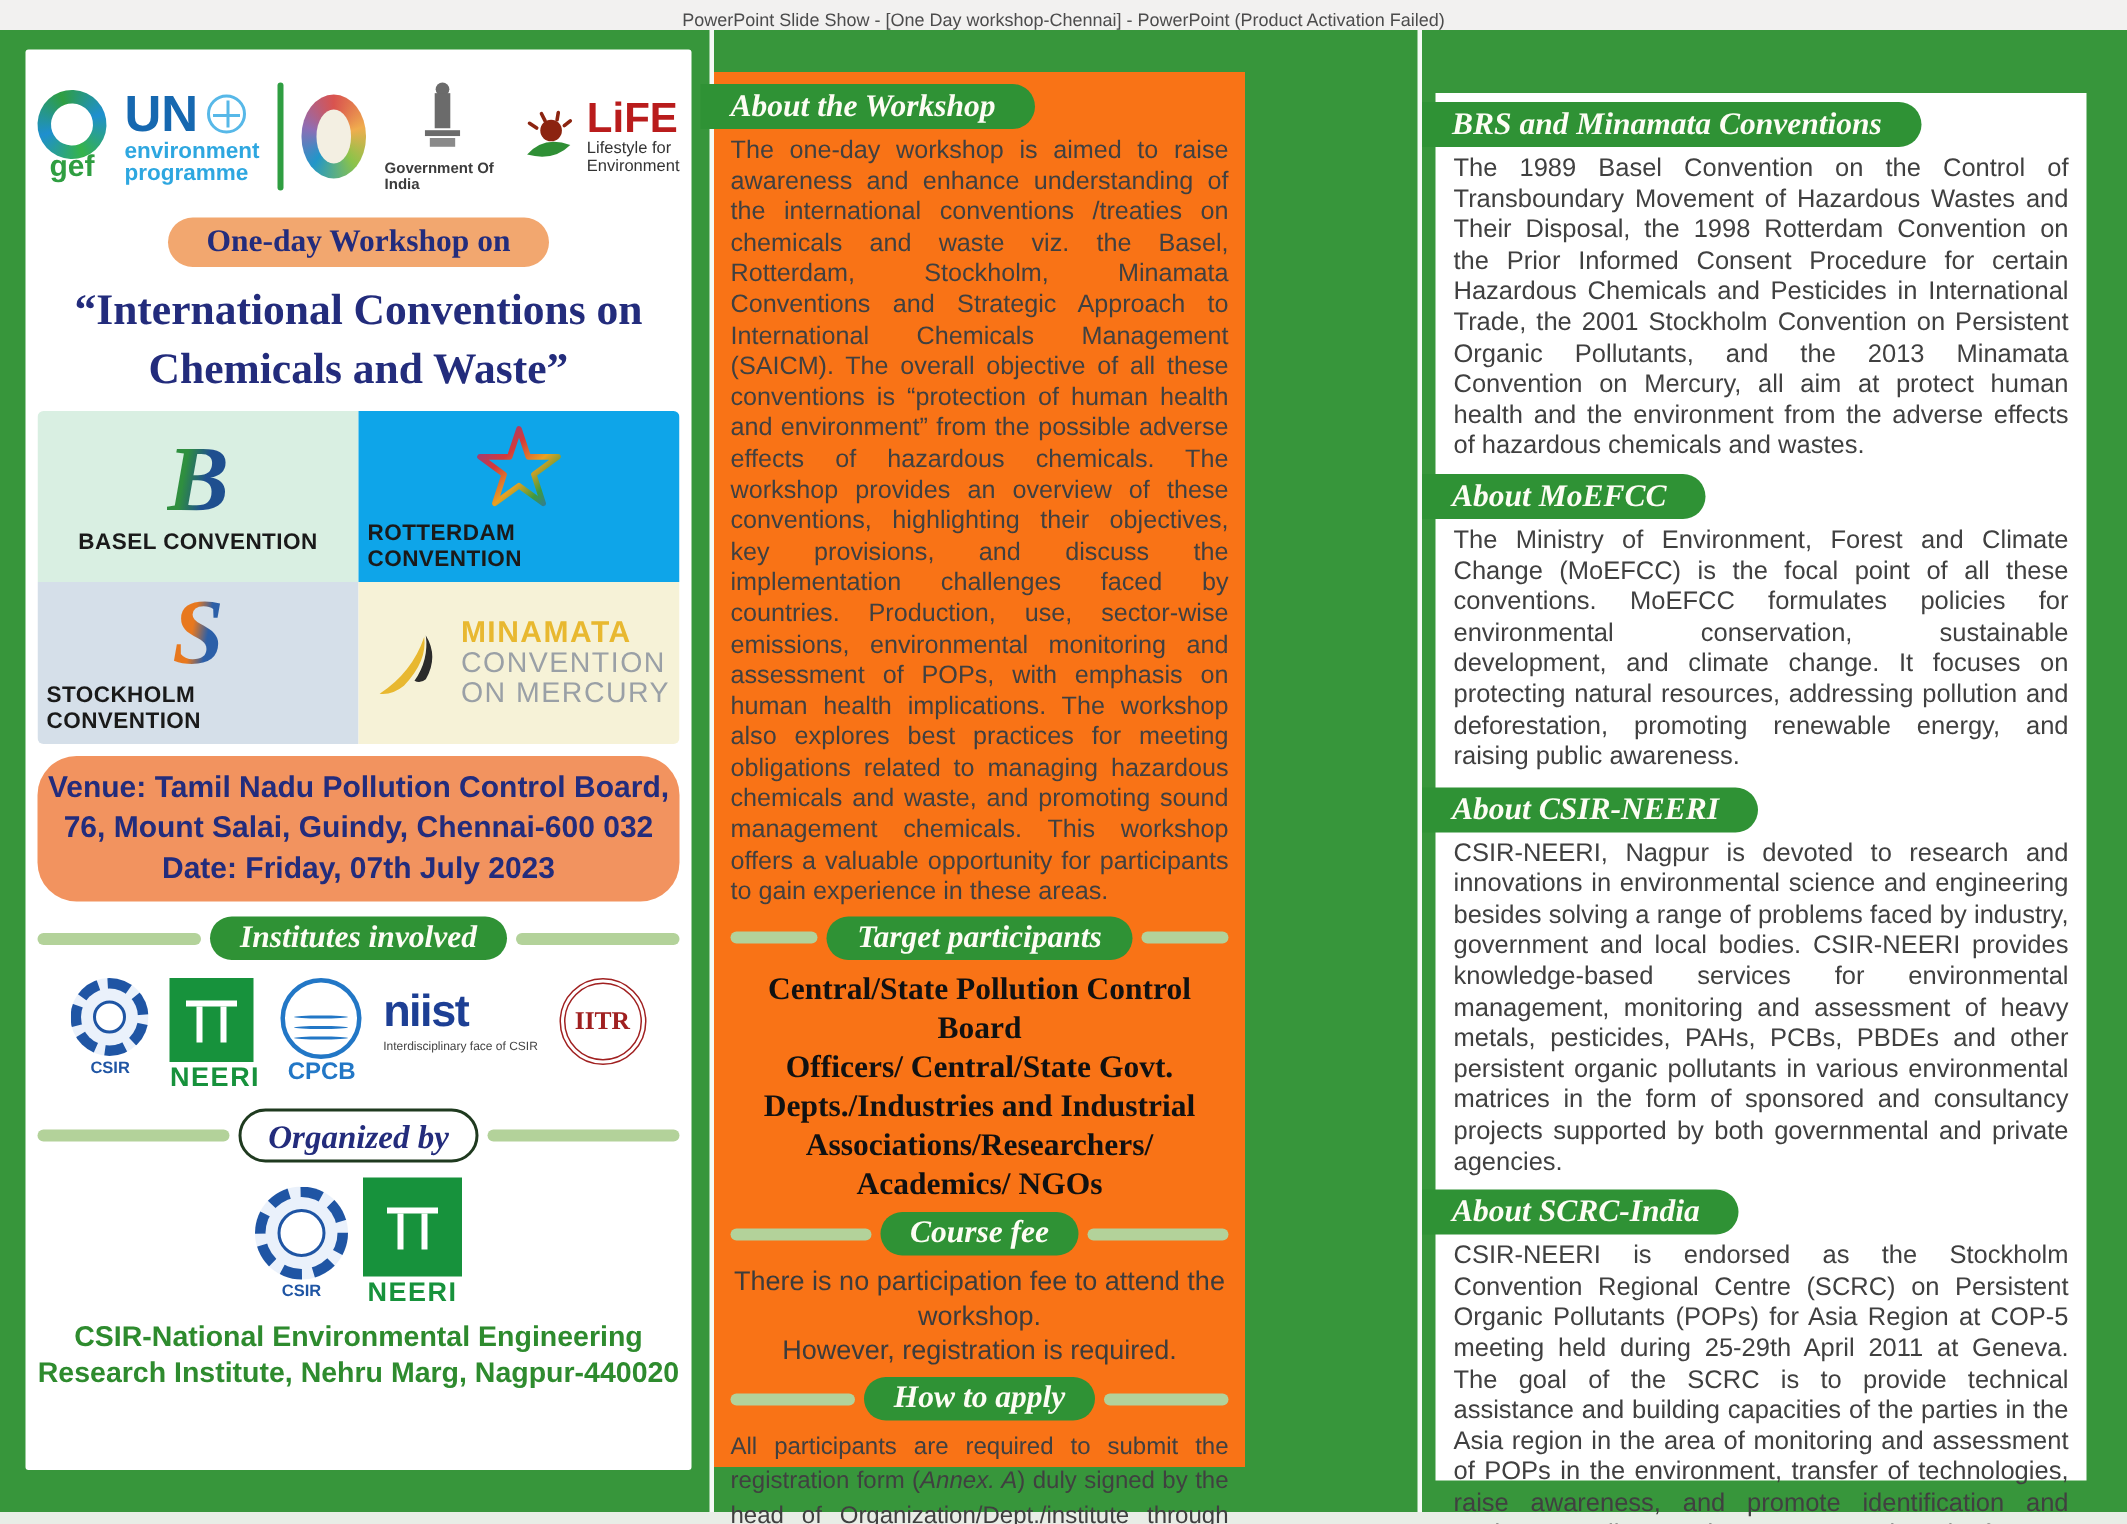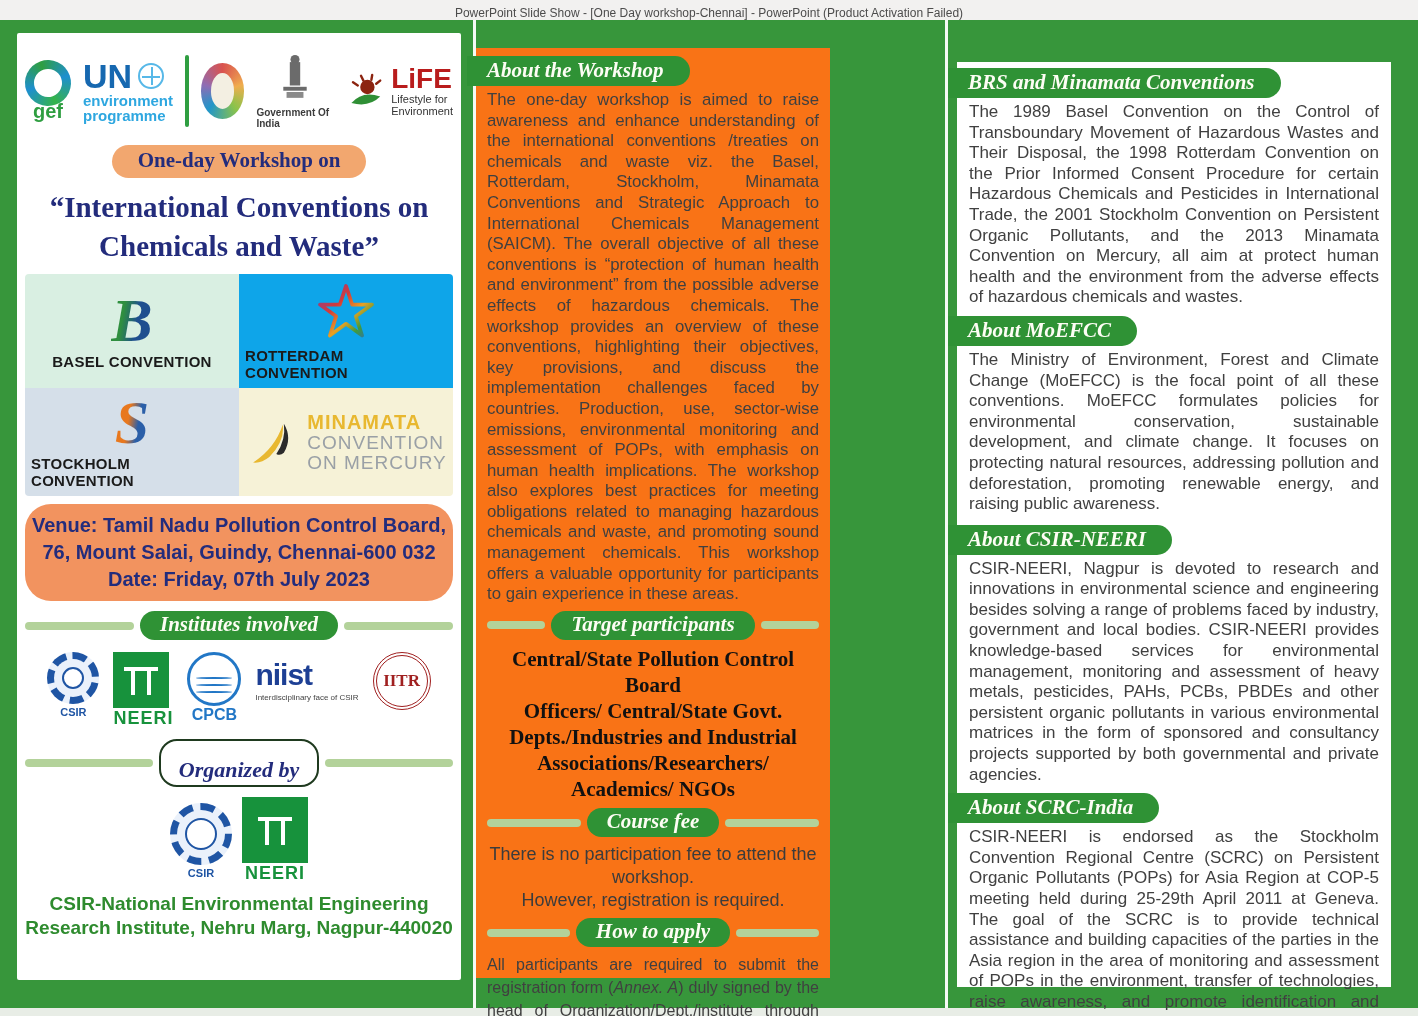--- a/index.html
+++ b/index.html
@@ -23,21 +23,21 @@
 
   
   .banner-left { position:relative; left:-17px; display:inline-block; background:#2f9235; color:#fdfdf4;
                  font-family:"Liberation Serif", serif; font-style:italic; font-weight:bold; font-size:21px;
                  padding:2px 26px 3px 20px; border-radius:0 18px 18px 0; margin-bottom:4px; }
   .pill-row { display:flex; align-items:center; gap:6px; margin:6px 0; }
   .pill-row .line { flex:1; height:8px; border-radius:5px; background:#b3d29a; }
   .pill-green { background:#2f9235; color:#fdfdf4; font-family:"Liberation Serif", serif; font-style:italic;
                 font-weight:bold; font-size:21px; padding:1px 20px 3px 20px; border-radius:18px; white-space:nowrap; }
   .pill-white { background:#ffffff; color:#232c7c; border:2px solid #1f3a1f; font-family:"Liberation Serif", serif;
-                font-style:italic; font-weight:bold; font-size:22px; padding:16px 18px 2px 18px; border-radius:18px; white-space:nowrap; }
+                font-style:italic; font-weight:bold; font-size:22px; padding:4px 18px 2px 18px; border-radius:18px; white-space:nowrap; }
 
   
   .para { font-size:17px; line-height:20.6px; color:#404040; text-align:justify; }
 
   
   .logo-row-top { display:flex; align-items:center; justify-content:center; gap:12px; height:96px; }
   .gef { display:flex; flex-direction:column; align-items:center; }
   .gef .ring { width:46px; height:46px; border-radius:50%;
                background:conic-gradient(#2f9e41,#1e8fcf,#35b34a,#1e8fcf,#2f9e41); position:relative; transform:rotate(-20deg); }
   .gef .ring::after { content:""; position:absolute; inset:9px; background:#fff; border-radius:50%; }

